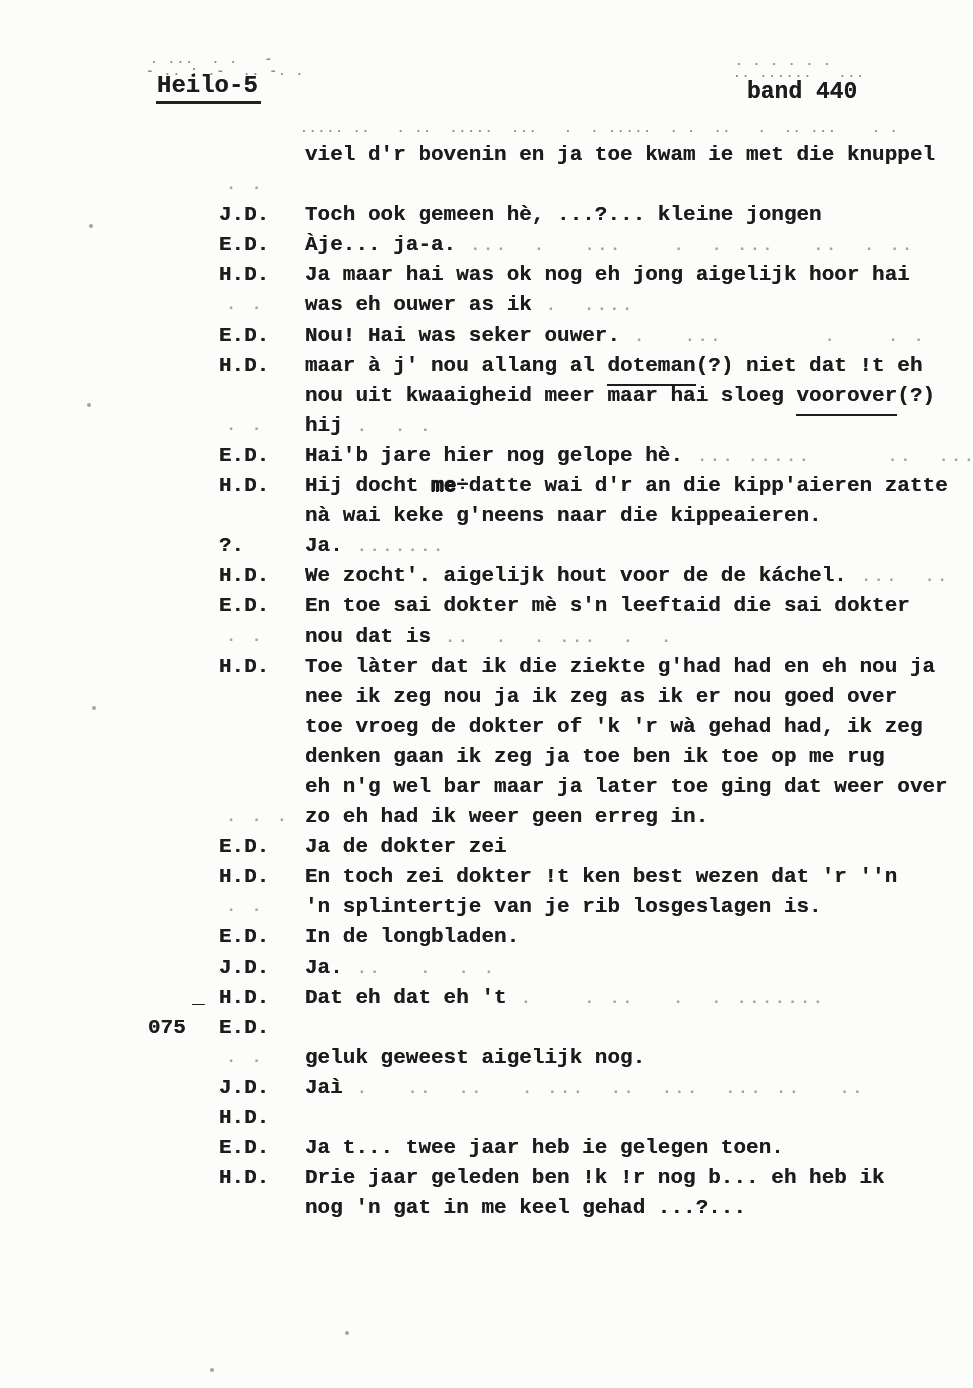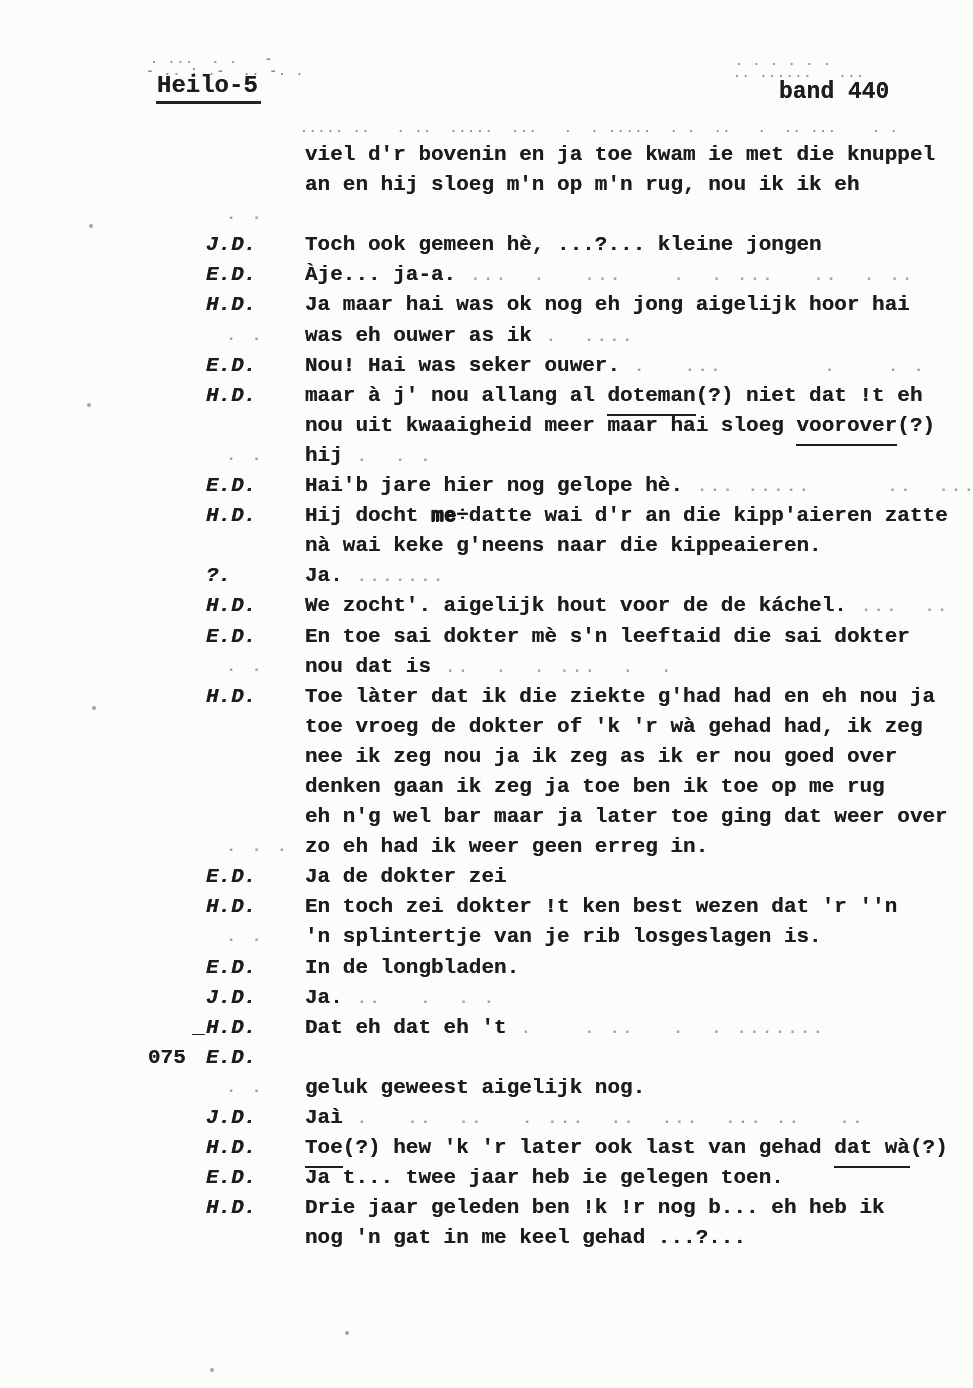--- a/index.html
+++ b/index.html
@@ -16,21 +16,21 @@
   }
   .hdr-left{
     position:absolute;left:156px;top:73px;
     font-size:24px;line-height:26px;
     border-bottom:3px solid #222;
     padding:0 3px 2px 1px;
     white-space:pre;
   }
   .hdr-right{
     position:absolute;left:747px;top:80px;
-    font-size:23px;line-height:25px;white-space:pre;margin-left:32px;
+    font-size:23px;line-height:25px;white-space:pre;
   }
   .noise{
     position:absolute;
     font-size:13px;letter-spacing:1px;
     opacity:.55;color:#333;
     white-space:pre;overflow:hidden;
     text-shadow:none;
   }
   #noise-left-a{left:150px;top:52px;width:170px;}
   #noise-left-b{left:146px;top:64px;width:180px;}
@@ -38,21 +38,21 @@
   #noise-right-b{left:733px;top:66px;width:132px;}
   #noise-body-top{left:300px;top:121px;width:600px;}
   #lines{position:absolute;left:0;top:140px;width:973px;}
   .line{
     position:relative;height:30.1px;
     font-size:21px;line-height:30px;
     white-space:pre;
   }
   .num{position:absolute;left:148px;text-align:center;}
   .mark{position:absolute;left:192px;}
-  .spk{position:absolute;left:206px;font-style:italic;}
+  .spk{position:absolute;left:219px;}
   .lead{position:absolute;left:226px;}
   .txt{position:absolute;left:305px;}
   .u{border-bottom:2.5px solid #1c1c1c;padding-bottom:7px;}
   .strong{text-shadow:0 0 1px #000,.7px 0 0 #000,0 .5px 0 #000;}
   .faint{
     opacity:.42;font-size:17px;letter-spacing:2.5px;
     text-shadow:none;color:#2a2a2a;
   }
   .trail{margin-left:14px;}
   .speck{
@@ -69,53 +69,52 @@
   <div class="noise" id="noise-left-b">- .. : .-  .. -. .</div>
   <div class="noise" id="noise-right-a">. . . . . .    . .</div>
   <div class="noise" id="noise-right-b">.. ......   ... . :</div>
   <div class="noise" id="noise-body-top">..... ..   . ..  .....  ...   .  . .....  . .  ..   .  .. ...    . .   .. . .</div>
 
   <div class="hdr-left">Heilo-5</div>
   <div class="hdr-right">band 440</div>
 
   <div id="lines">
       <div class="line"><span class="txt"><span>viel d'r bovenin en ja toe kwam ie met die knuppel</span></span></div>
-      <div class="line"><span class="txt"><span>an en hij sloeg m'n op m'n rug, nou ik ik eh</span></span></div>
       <div class="line"><span class="lead faint">. .</span></div>
       <div class="line"><span class="spk">J.D.</span><span class="txt"><span>Toch ook gemeen hè, ...?... kleine jongen</span></span></div>
       <div class="line"><span class="spk">E.D.</span><span class="txt"><span>Àje... ja-a.</span><span class="trail faint">...  .   ...    .  . ...   ..  . ..</span></span></div>
       <div class="line"><span class="spk">H.D.</span><span class="txt"><span>Ja maar hai was ok nog eh jong aigelijk hoor hai</span></span></div>
       <div class="line"><span class="lead faint">. .</span><span class="txt"><span>was eh ouwer as ik</span><span class="trail faint">.  ....</span></span></div>
       <div class="line"><span class="spk">E.D.</span><span class="txt"><span>Nou! Hai was seker ouwer.</span><span class="trail faint">.   ...        .    . .</span></span></div>
       <div class="line"><span class="spk">H.D.</span><span class="txt"><span>maar à j' nou allang al </span><span class="u">doteman</span><span>(?) niet dat !t eh</span></span></div>
       <div class="line"><span class="txt"><span>nou uit kwaaigheid meer maar hai sloeg </span><span class="u">voorover</span><span>(?)</span></span></div>
       <div class="line"><span class="lead faint">. .</span><span class="txt"><span>hij</span><span class="trail faint">.  . .</span></span></div>
       <div class="line"><span class="spk">E.D.</span><span class="txt"><span>Hai'b jare hier nog gelope hè.</span><span class="trail faint">... .....      ..  ... .</span></span></div>
       <div class="line"><span class="spk">H.D.</span><span class="txt"><span>Hij docht </span><span class="strong">me</span><span>÷datte wai d'r an die kipp'aieren zatte</span></span></div>
       <div class="line"><span class="txt"><span>nà wai keke g'neens naar die kippeaieren.</span></span></div>
       <div class="line"><span class="spk">?.</span><span class="txt"><span>Ja.</span><span class="trail faint">.......</span></span></div>
       <div class="line"><span class="spk">H.D.</span><span class="txt"><span>We zocht'. aigelijk hout voor de de káchel.</span><span class="trail faint">...  ..</span></span></div>
       <div class="line"><span class="spk">E.D.</span><span class="txt"><span>En toe sai dokter mè s'n leeftaid die sai dokter</span></span></div>
       <div class="line"><span class="lead faint">. .</span><span class="txt"><span>nou dat is</span><span class="trail faint">..  .  . ...  .  .</span></span></div>
       <div class="line"><span class="spk">H.D.</span><span class="txt"><span>Toe làter dat ik die ziekte g'had had en eh nou ja</span></span></div>
+      <div class="line"><span class="txt"><span>nee ik zeg nou ja ik zeg as ik er nou goed over</span></span></div>
       <div class="line"><span class="txt"><span>toe vroeg de dokter of 'k 'r wà gehad had, ik zeg</span></span></div>
-      <div class="line"><span class="txt"><span>nee ik zeg nou ja ik zeg as ik er nou goed over</span></span></div>
       <div class="line"><span class="txt"><span>denken gaan ik zeg ja toe ben ik toe op me rug</span></span></div>
       <div class="line"><span class="txt"><span>eh n'g wel bar maar ja later toe ging dat weer over</span></span></div>
       <div class="line"><span class="lead faint">. . .</span><span class="txt"><span>zo eh had ik weer geen erreg in.</span></span></div>
       <div class="line"><span class="spk">E.D.</span><span class="txt"><span>Ja de dokter zei</span></span></div>
       <div class="line"><span class="spk">H.D.</span><span class="txt"><span>En toch zei dokter !t ken best wezen dat 'r ''n</span></span></div>
       <div class="line"><span class="lead faint">. .</span><span class="txt"><span>'n splintertje van je rib losgeslagen is.</span></span></div>
       <div class="line"><span class="spk">E.D.</span><span class="txt"><span>In de longbladen.</span></span></div>
       <div class="line"><span class="spk">J.D.</span><span class="txt"><span>Ja.</span><span class="trail faint">..   .  . .</span></span></div>
       <div class="line"><span class="mark">_</span><span class="spk">H.D.</span><span class="txt"><span>Dat eh dat eh 't</span><span class="trail faint">.    . ..   .  . .......</span></span></div>
       <div class="line"><span class="num">075</span><span class="spk">E.D.</span></div>
       <div class="line"><span class="lead faint">. .</span><span class="txt"><span>geluk geweest aigelijk nog.</span></span></div>
       <div class="line"><span class="spk">J.D.</span><span class="txt"><span>Jaì</span><span class="trail faint">.   ..  ..   . ...  ..  ...  ... ..   ..</span></span></div>
-      <div class="line"><span class="spk">H.D.</span><span class="txt"><span class="u">Toe</span><span>(?) hew 'k 'r later ook last van gehad </span><span class="u">dat wà</span><span>(?)</span></span></div>
+      <div class="line"><span class="spk">H.D.</span></div>
       <div class="line"><span class="spk">E.D.</span><span class="txt"><span>Ja t... twee jaar heb ie gelegen toen.</span></span></div>
       <div class="line"><span class="spk">H.D.</span><span class="txt"><span>Drie jaar geleden ben !k !r nog b... eh heb ik</span></span></div>
       <div class="line"><span class="txt"><span>nog 'n gat in me keel gehad ...?...</span></span></div>
     </div>
 
   <div class="speck" style="left:89px;top:224px"></div>
   <div class="speck" style="left:87px;top:403px"></div>
   <div class="speck" style="left:92px;top:706px"></div>
   <div class="speck" style="left:345px;top:1331px"></div>
   <div class="speck" style="left:210px;top:1368px"></div>

